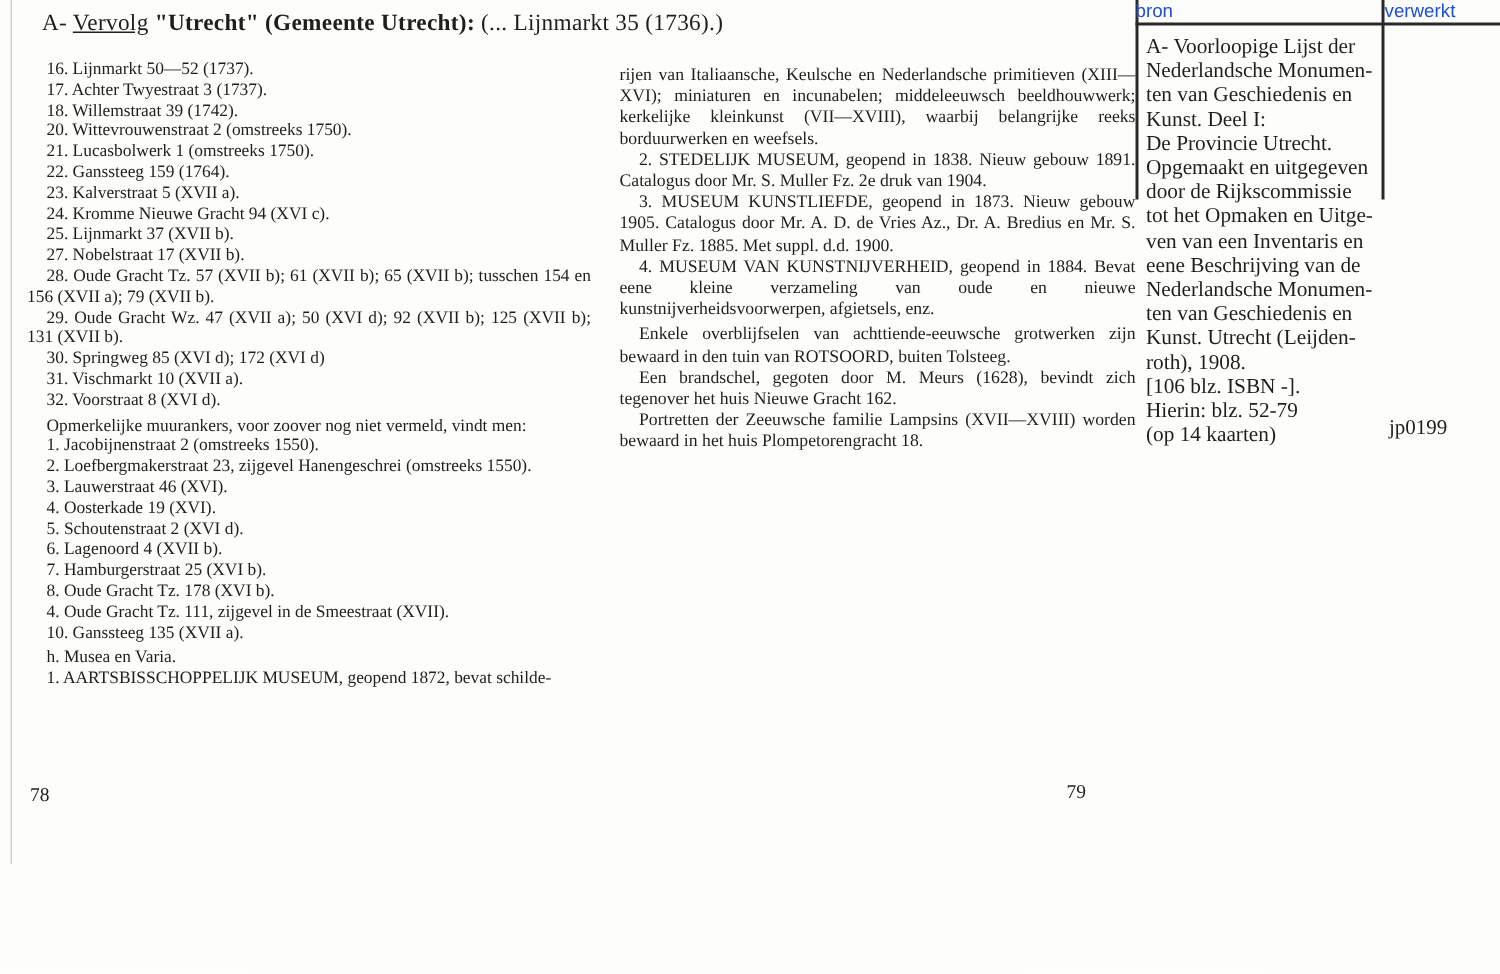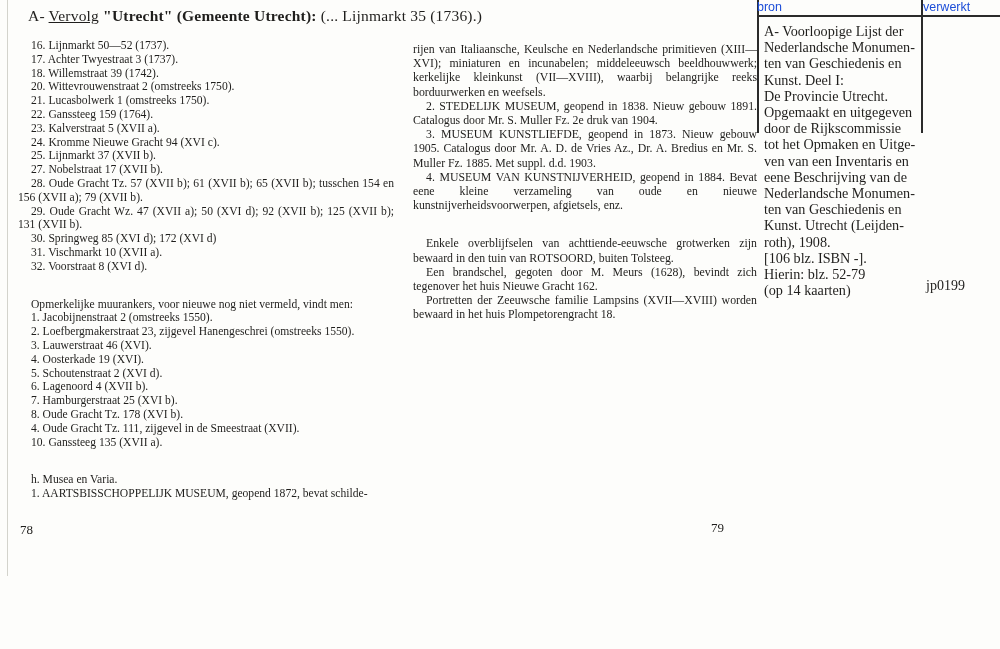--- a/index.html
+++ b/index.html
@@ -25,21 +25,21 @@
   .doc-header .u { text-decoration:underline; }
   .doc-header .b { font-weight:bold; }
 
   
   .col { position:absolute; text-align:justify; }
   .col-left  { left:18px;  top:39px;  width:376px; font-size:11.6px; line-height:13.8px; }
   .col-right { left:413px; top:42px;  width:344px; font-size:11.8px; line-height:14.2px; }
   .li { text-indent:13px; }
   .para { text-indent:13px; }
   .para.flush { text-indent:0; }
-  .gap { margin-top:24px; }
+  .gap { margin-top:3px; }
   .ital { }
 
   
   .sb-hline  { position:absolute; left:757px; top:15px; width:243px; height:2px; background:#2a2a2a; }
   .sb-vline1 { position:absolute; left:757px; top:0;    width:2px;  height:133px; background:#2a2a2a; }
   .sb-vline2 { position:absolute; left:921px; top:0;    width:2px;  height:133px; background:#2a2a2a; }
   .sb-head {
     position:absolute; top:0; height:15px;
     font-family:"Liberation Sans", sans-serif;
     font-size:12.5px; color:#1d4ed8; text-align:left; line-height:14px;
@@ -79,41 +79,41 @@
     <div class="li">23. Kalverstraat 5 (XVII a).</div>
     <div class="li">24. Kromme Nieuwe Gracht 94 (XVI c).</div>
     <div class="li">25. Lijnmarkt 37 (XVII b).</div>
     <div class="li">27. Nobelstraat 17 (XVII b).</div>
     <div class="li">28. Oude Gracht Tz. 57 (XVII b); 61 (XVII b); 65 (XVII b); tusschen 154 en 156 (XVII a); 79 (XVII b).</div>
     <div class="li">29. Oude Gracht Wz. 47 (XVII a); 50 (XVI d); 92 (XVII b); 125 (XVII b); 131 (XVII b).</div>
     <div class="li">30. Springweg 85 (XVI d); 172 (XVI d)</div>
     <div class="li">31. Vischmarkt 10 (XVII a).</div>
     <div class="li">32. Voorstraat 8 (XVI d).</div>
 
-    <div class="para gap">Opmerkelijke muurankers, voor nieuwe nog niet vermeld, vindt men:</div>
+    <div class="para gap">Opmerkelijke muurankers, voor zoover nog niet vermeld, vindt men:</div>
 
     <div class="li">1. Jacobijnenstraat 2 (omstreeks 1550).</div>
     <div class="li">2. Loefbergmakerstraat 23, zijgevel Hanengeschrei (omstreeks 1550).</div>
     <div class="li">3. Lauwerstraat 46 (XVI).</div>
     <div class="li">4. Oosterkade 19 (XVI).</div>
     <div class="li">5. Schoutenstraat 2 (XVI d).</div>
     <div class="li">6. Lagenoord 4 (XVII b).</div>
     <div class="li">7. Hamburgerstraat 25 (XVI b).</div>
     <div class="li">8. Oude Gracht Tz. 178 (XVI b).</div>
     <div class="li">4. Oude Gracht Tz. 111, zijgevel in de Smeestraat (XVII).</div>
     <div class="li">10. Ganssteeg 135 (XVII a).</div>
 
     <div class="li gap ital">h. Musea en Varia.</div>
     <div class="li">1. AARTSBISSCHOPPELIJK MUSEUM, geopend 1872, bevat schilde-</div>
   </div>
 
   <div class="col col-right">
     <div class="para flush">rijen van Italiaansche, Keulsche en Nederlandsche primitieven (XIII—XVI); miniaturen en incunabelen; middeleeuwsch beeldhouwwerk; kerkelijke kleinkunst (VII—XVIII), waarbij belangrijke reeks borduurwerken en weefsels.</div>
     <div class="para">2. STEDELIJK MUSEUM, geopend in 1838. Nieuw gebouw 1891. Catalogus door Mr. S. Muller Fz. 2e druk van 1904.</div>
-    <div class="para">3. MUSEUM KUNSTLIEFDE, geopend in 1873. Nieuw gebouw 1905. Catalogus door Mr. A. D. de Vries Az., Dr. A. Bredius en Mr. S. Muller Fz. 1885. Met suppl. d.d. 1903.</div>
+    <div class="para">3. MUSEUM KUNSTLIEFDE, geopend in 1873. Nieuw gebouw 1905. Catalogus door Mr. A. D. de Vries Az., Dr. A. Bredius en Mr. S. Muller Fz. 1885. Met suppl. d.d. 1900.</div>
     <div class="para">4. MUSEUM VAN KUNSTNIJVERHEID, geopend in 1884. Bevat eene kleine verzameling van oude en nieuwe kunstnijverheidsvoorwerpen, afgietsels, enz.</div>
     <div class="para gap">Enkele overblijfselen van achttiende-eeuwsche grotwerken zijn bewaard in den tuin van ROTSOORD, buiten Tolsteeg.</div>
     <div class="para">Een brandschel, gegoten door M. Meurs (1628), bevindt zich tegenover het huis Nieuwe Gracht 162.</div>
     <div class="para">Portretten der Zeeuwsche familie Lampsins (XVII—XVIII) worden bewaard in het huis Plompetorengracht 18.</div>
   </div>
 
   <div class="sb-vline1"></div>
   <div class="sb-vline2"></div>
   <div class="sb-hline"></div>
   <div class="sb-head bron">bron</div>

